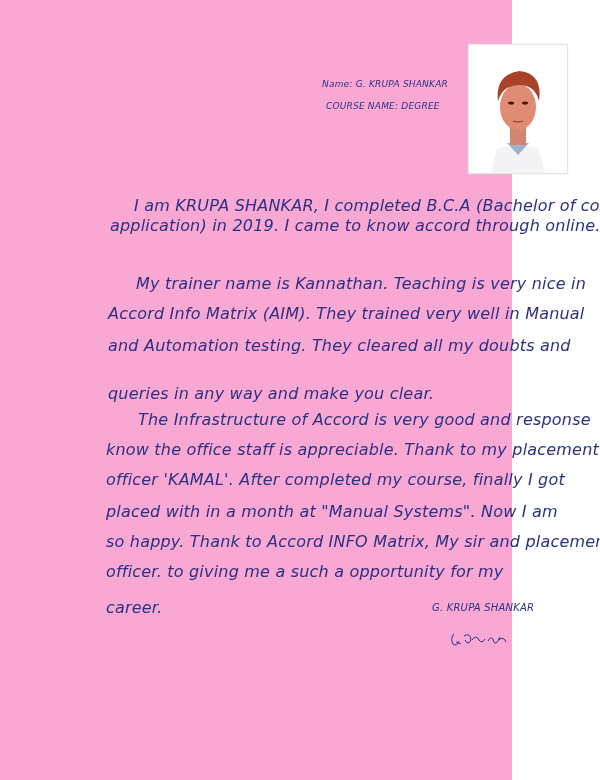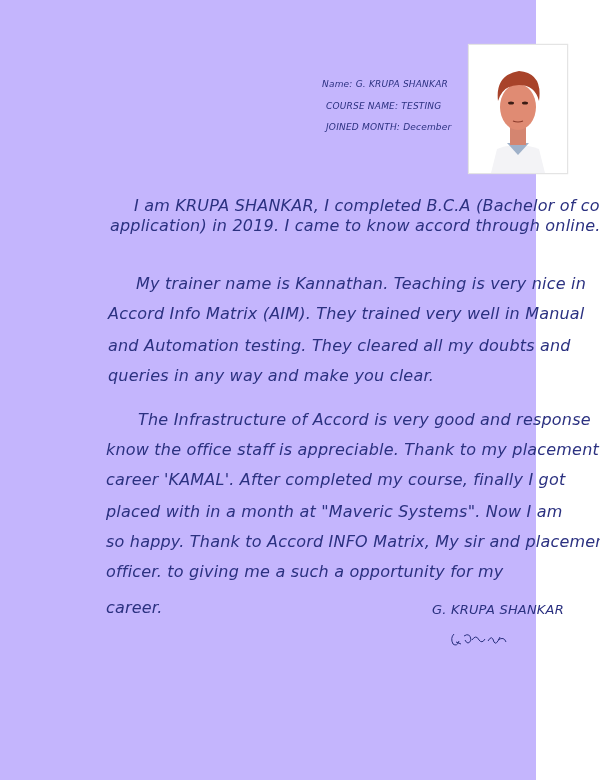--- a/index.html
+++ b/index.html
@@ -7,24 +7,23 @@
       padding: 0;
       width: 600px;
       height: 780px;
       background: #ffffff;
       overflow: hidden;
     }
     .page {
       position: relative;
       width: 512px;
       height: 780px;
-      background: #c4b5fd;
+      background: #f9a8d4;
       font-family: "DejaVu Sans", sans-serif;
       color: #2a2f7a;
-      padding-left: 24px;
     }
     .hand {
       font-family: "DejaVu Sans", sans-serif;
       font-style: italic;
       color: #2b3180;
       letter-spacing: 0.2px;
       white-space: nowrap;
     }
     .photo {
       position: absolute;
@@ -48,21 +47,21 @@
       line-height: 21.5px;
     }
     .info .row:nth-child(2) { margin-left: 4px; }
     .info .row:nth-child(3) { margin-left: 4px; }
     .line {
       position: absolute;
       white-space: nowrap;
     }
     .sig {
       position: absolute;
-      font-size: 13px;
+      font-size: 10px;
     }
     .sig-scribble {
       position: absolute;
       left: 448px;
       top: 628px;
       width: 62px;
       height: 22px;
     }
   </style>
 </head>
@@ -85,37 +84,36 @@
 
       <ellipse cx="42" cy="58" rx="3" ry="1.5" fill="#3a1c14"></ellipse>
       <ellipse cx="56" cy="58" rx="3" ry="1.5" fill="#3a1c14"></ellipse>
 
       <path d="M44 76 Q49 78 54 76" stroke="#8a3a2a" stroke-width="1.2" fill="none"></path>
     </svg>
   </div>
 
   <div class="info hand">
     <div class="row">Name: G. KRUPA SHANKAR</div>
-    <div class="row">COURSE NAME: TESTING</div>
-    <div class="row">JOINED MONTH: December</div>
+    <div class="row">COURSE NAME: DEGREE</div>
   </div>
 
   <div class="hand">
     <div class="line" style="left:134px;top:196px;">I am KRUPA SHANKAR, I completed B.C.A (Bachelor of computer</div>
     <div class="line" style="left:110px;top:216px;">application) in 2019. I came to know accord through online.</div>
 
     <div class="line" style="left:136px;top:274px;">My trainer name is Kannathan. Teaching is very nice in</div>
     <div class="line" style="left:108px;top:304px;">Accord Info Matrix (AIM). They trained very well in Manual</div>
     <div class="line" style="left:108px;top:336px;">and Automation testing. They cleared all my doubts and</div>
-    <div class="line" style="left:108px;top:366px;">queries in any way and make you clear.</div>
+    <div class="line" style="left:108px;top:384px;">queries in any way and make you clear.</div>
 
     <div class="line" style="left:138px;top:410px;">The Infrastructure of Accord is very good and response</div>
     <div class="line" style="left:106px;top:440px;">know the office staff is appreciable. Thank to my placement</div>
-    <div class="line" style="left:106px;top:470px;">career 'KAMAL'. After completed my course, finally I got</div>
-    <div class="line" style="left:106px;top:502px;">placed with in a month at "Maveric Systems". Now I am</div>
+    <div class="line" style="left:106px;top:470px;">officer 'KAMAL'. After completed my course, finally I got</div>
+    <div class="line" style="left:106px;top:502px;">placed with in a month at "Manual Systems". Now I am</div>
     <div class="line" style="left:106px;top:532px;">so happy. Thank to Accord INFO Matrix, My sir and placement</div>
     <div class="line" style="left:106px;top:562px;">officer. to giving me a such a opportunity for my</div>
     <div class="line" style="left:106px;top:598px;">career.</div>
   </div>
 
   <div class="sig hand" style="left:432px;top:602px;">G. KRUPA SHANKAR</div>
 
   <svg class="sig-scribble" viewBox="0 0 62 22">
     <path d="M6 6 Q2 10 5 16 Q9 19 11 13 M8 14 L13 16 M16 8 Q22 4 23 12 Q20 18 17 12 M24 12 Q28 6 31 12 Q34 16 37 11 M40 13 Q44 6 46 14 Q48 18 52 9 M50 12 Q56 8 58 14" stroke="#2b3180" stroke-width="1" fill="none"></path>
   </svg>

